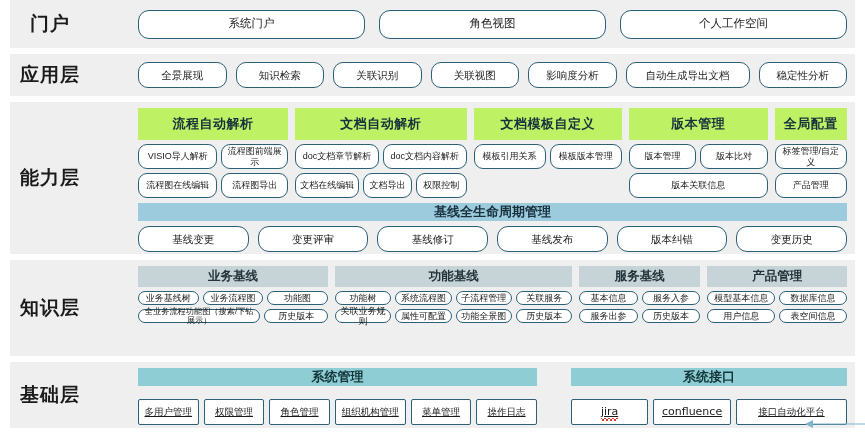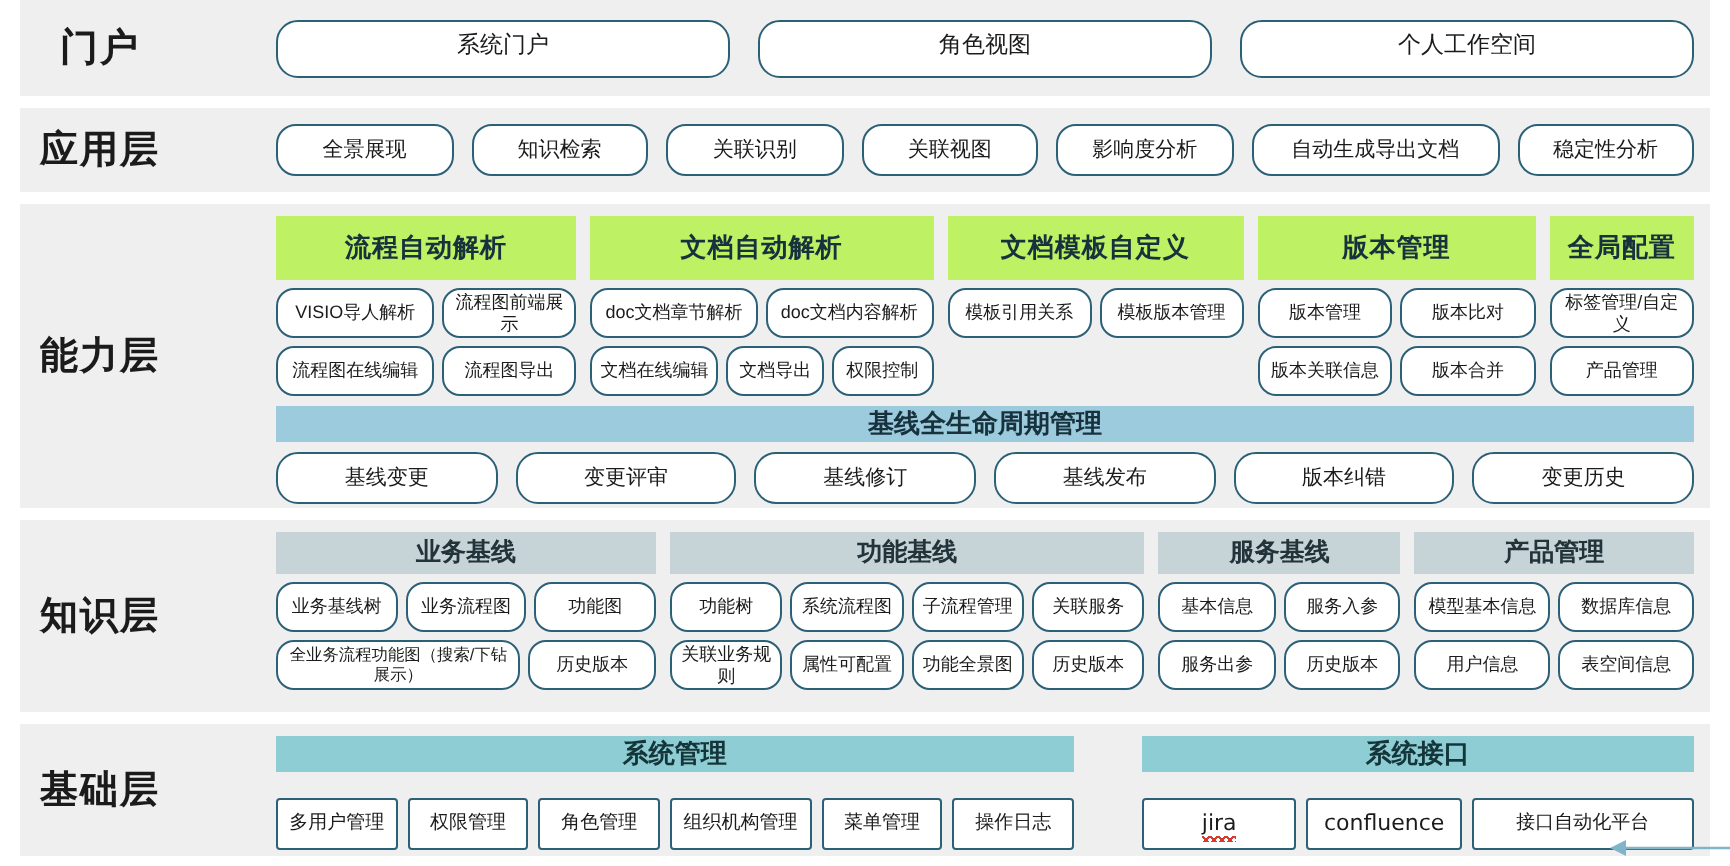--- a/index.html
+++ b/index.html
@@ -166,21 +166,21 @@
     display: flex;
     align-items: center;
     justify-content: center;
     font-size: 12.5px;
     font-weight: bold;
     color: #22343a;
     background: #c6d3d7;
   }
   .kn-row { display: flex; gap: 4px; }
   .kn-pill {
-    height: 25px;
+    height: 14px;
     font-size: 9px;
     flex: 1 1 0;
   }
 
   
   .fd-body {
     align-items: stretch;
     gap: 34px;
     padding: 6px 8px 6px 0;
   }
@@ -198,20 +198,21 @@
     font-weight: bold;
     color: #14363a;
     background: #8ecdd3;
   }
   .fd-row { display: flex; gap: 5px; }
   .fd-pill {
     height: 26px;
     font-size: 9.5px;
     flex: 1 1 0;
     border-radius: 2px;
+    text-decoration: underline;
   }
   .fd-pill.wide { flex: 1.5 1 0; }
 
   
   .squiggle {
     position: relative;
     font-family: "DejaVu Sans", sans-serif;
   }
   .squiggle::after {
     content: "";
@@ -302,21 +303,20 @@
         </div>
 
         <div class="cap-col" style="flex:1.5 1 0;">
           <div class="grp-head">版本管理</div>
           <div class="cap-row">
             <div class="pill cap-pill">版本管理</div>
             <div class="pill cap-pill">版本比对</div>
           </div>
           <div class="cap-row">
             <div class="pill cap-pill">版本关联信息</div>
-            <div class="pill cap-pill">版本合并</div>
           </div>
         </div>
 
         <div class="cap-col" style="flex:0.78 1 0;">
           <div class="grp-head">全局配置</div>
           <div class="cap-row">
             <div class="pill cap-pill">标签管理/自定义</div>
           </div>
           <div class="cap-row">
             <div class="pill cap-pill">产品管理</div>

